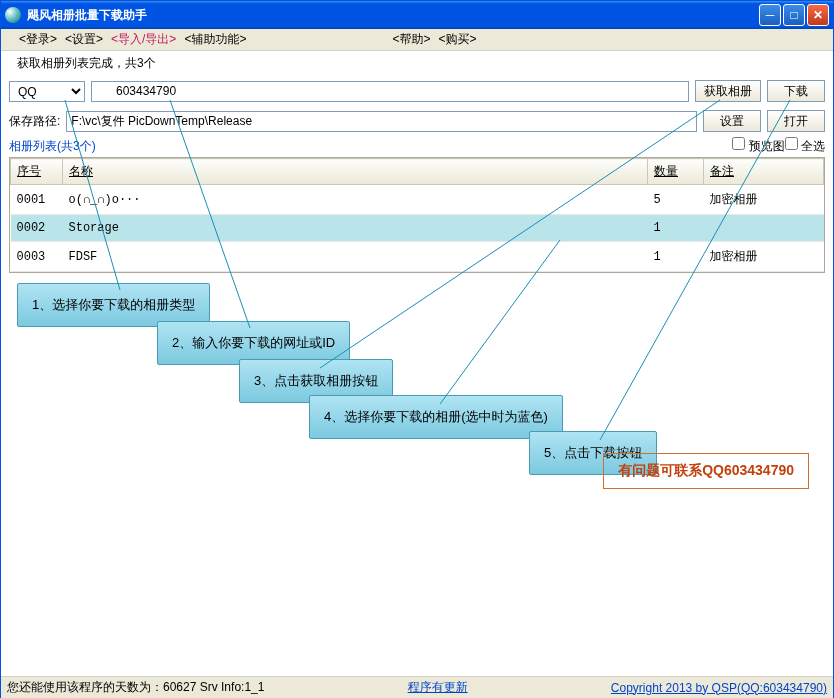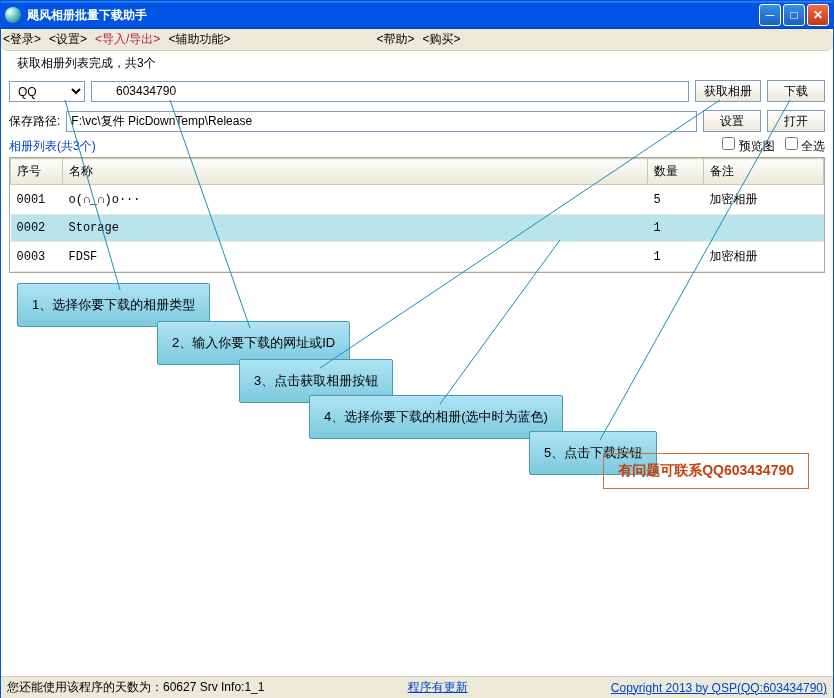--- a/index.html
+++ b/index.html
@@ -38,24 +38,23 @@
       cursor: pointer;
     }
     .titlebar-btn.min { background: linear-gradient(#3a8de8,#1b5fc0); }
     .titlebar-btn.max { background: linear-gradient(#3a8de8,#1b5fc0); }
     .titlebar-btn.close { background: linear-gradient(#f56b49,#c0391a); }
     .menubar {
       height: 22px;
       background: #ece9d8;
       display: flex;
       align-items: center;
-      padding: 0 2px;
+      padding: 0 18px;
       gap: 8px;
       border-bottom: 1px solid #d4d0c8;
-      border-radius: 7px;
     }
     .menu-item { color: #000; cursor: pointer; }
     .menu-item.disabled { color: #be185d; }
     .status-line {
       padding: 4px 16px;
       color: #000;
     }
     .toolbar-row {
       display: flex;
       align-items: center;
@@ -75,32 +74,32 @@
       border: 1px solid #7f9db9;
       background: linear-gradient(#fff,#ece9d8);
       cursor: pointer;
       font-size: 12px;
       padding: 0 8px;
     }
     .album-list-label { color: #0044cc; padding: 2px 8px; }
     .checkbox-row {
       display: flex;
       justify-content: flex-end;
-      gap: 10px;
       padding: 0 8px 2px 8px;
       align-items: center;
     }
     .table-wrap { border: 1px solid #aca899; margin: 0 8px; position: relative; background: #fff; }
     table { width: 100%; border-collapse: collapse; font-size: 12px; }
     thead th {
       background: linear-gradient(#fdfdfb,#ece9d8);
       border: 1px solid #cbc7b8;
       text-align: left;
       padding: 4px 6px;
       font-weight: normal;
+      text-decoration: underline;
     }
     tbody td {
       border-bottom: 1px solid #e8e8e8;
       padding: 6px;
       font-family: "Courier New", monospace;
       font-size: 12px;
     }
     tbody tr.selected { background: #b9e4ea; }
     .callouts-area {
       position: relative;

